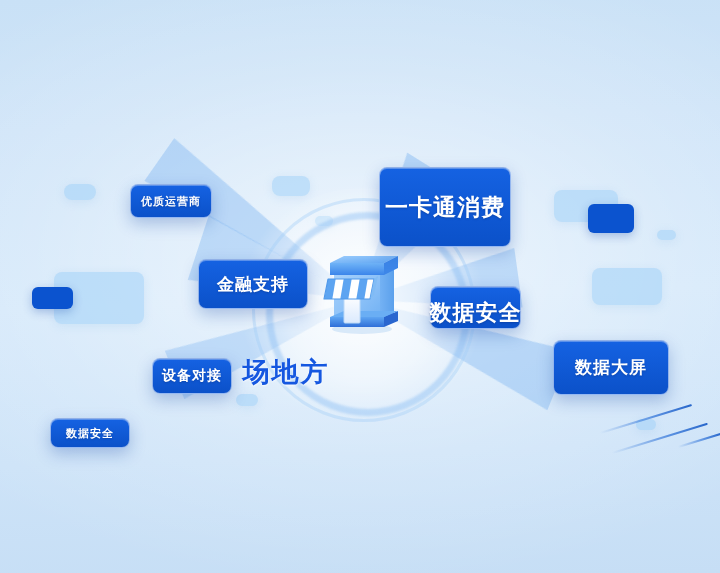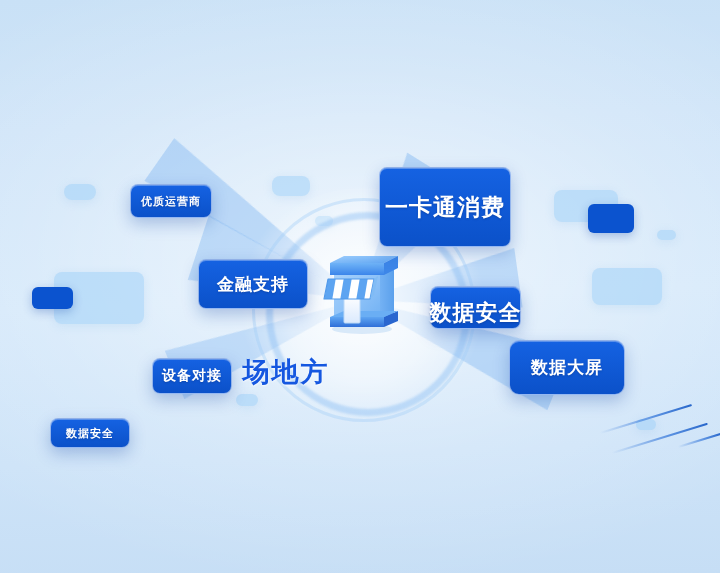--- a/index.html
+++ b/index.html
@@ -204,18 +204,18 @@
       </div>
       <div class="chip sz-s" style="left: 152px; top: 358px; width: 78px; height: 34px;">
         <span class="t">设备对接</span>
       </div>
       <div class="chip sz-xs" style="left: 50px; top: 418px; width: 78px; height: 28px;">
         <span class="t">数据安全</span>
       </div>
       <div class="chip sz-m" style="left: 430px; top: 286px; width: 89px; height: 41px;">
         <span class="t">数据安全</span>
       </div>
-      <div class="chip sz-l" style="left: 509px; top: 340px; width: 114px; height: 53px; border-radius: 10px;">
+      <div class="chip sz-l" style="left: 553px; top: 340px; width: 114px; height: 53px;">
         <span class="t">数据大屏</span>
       </div>
     </div>
 
 </div>
 
 </body></html>

